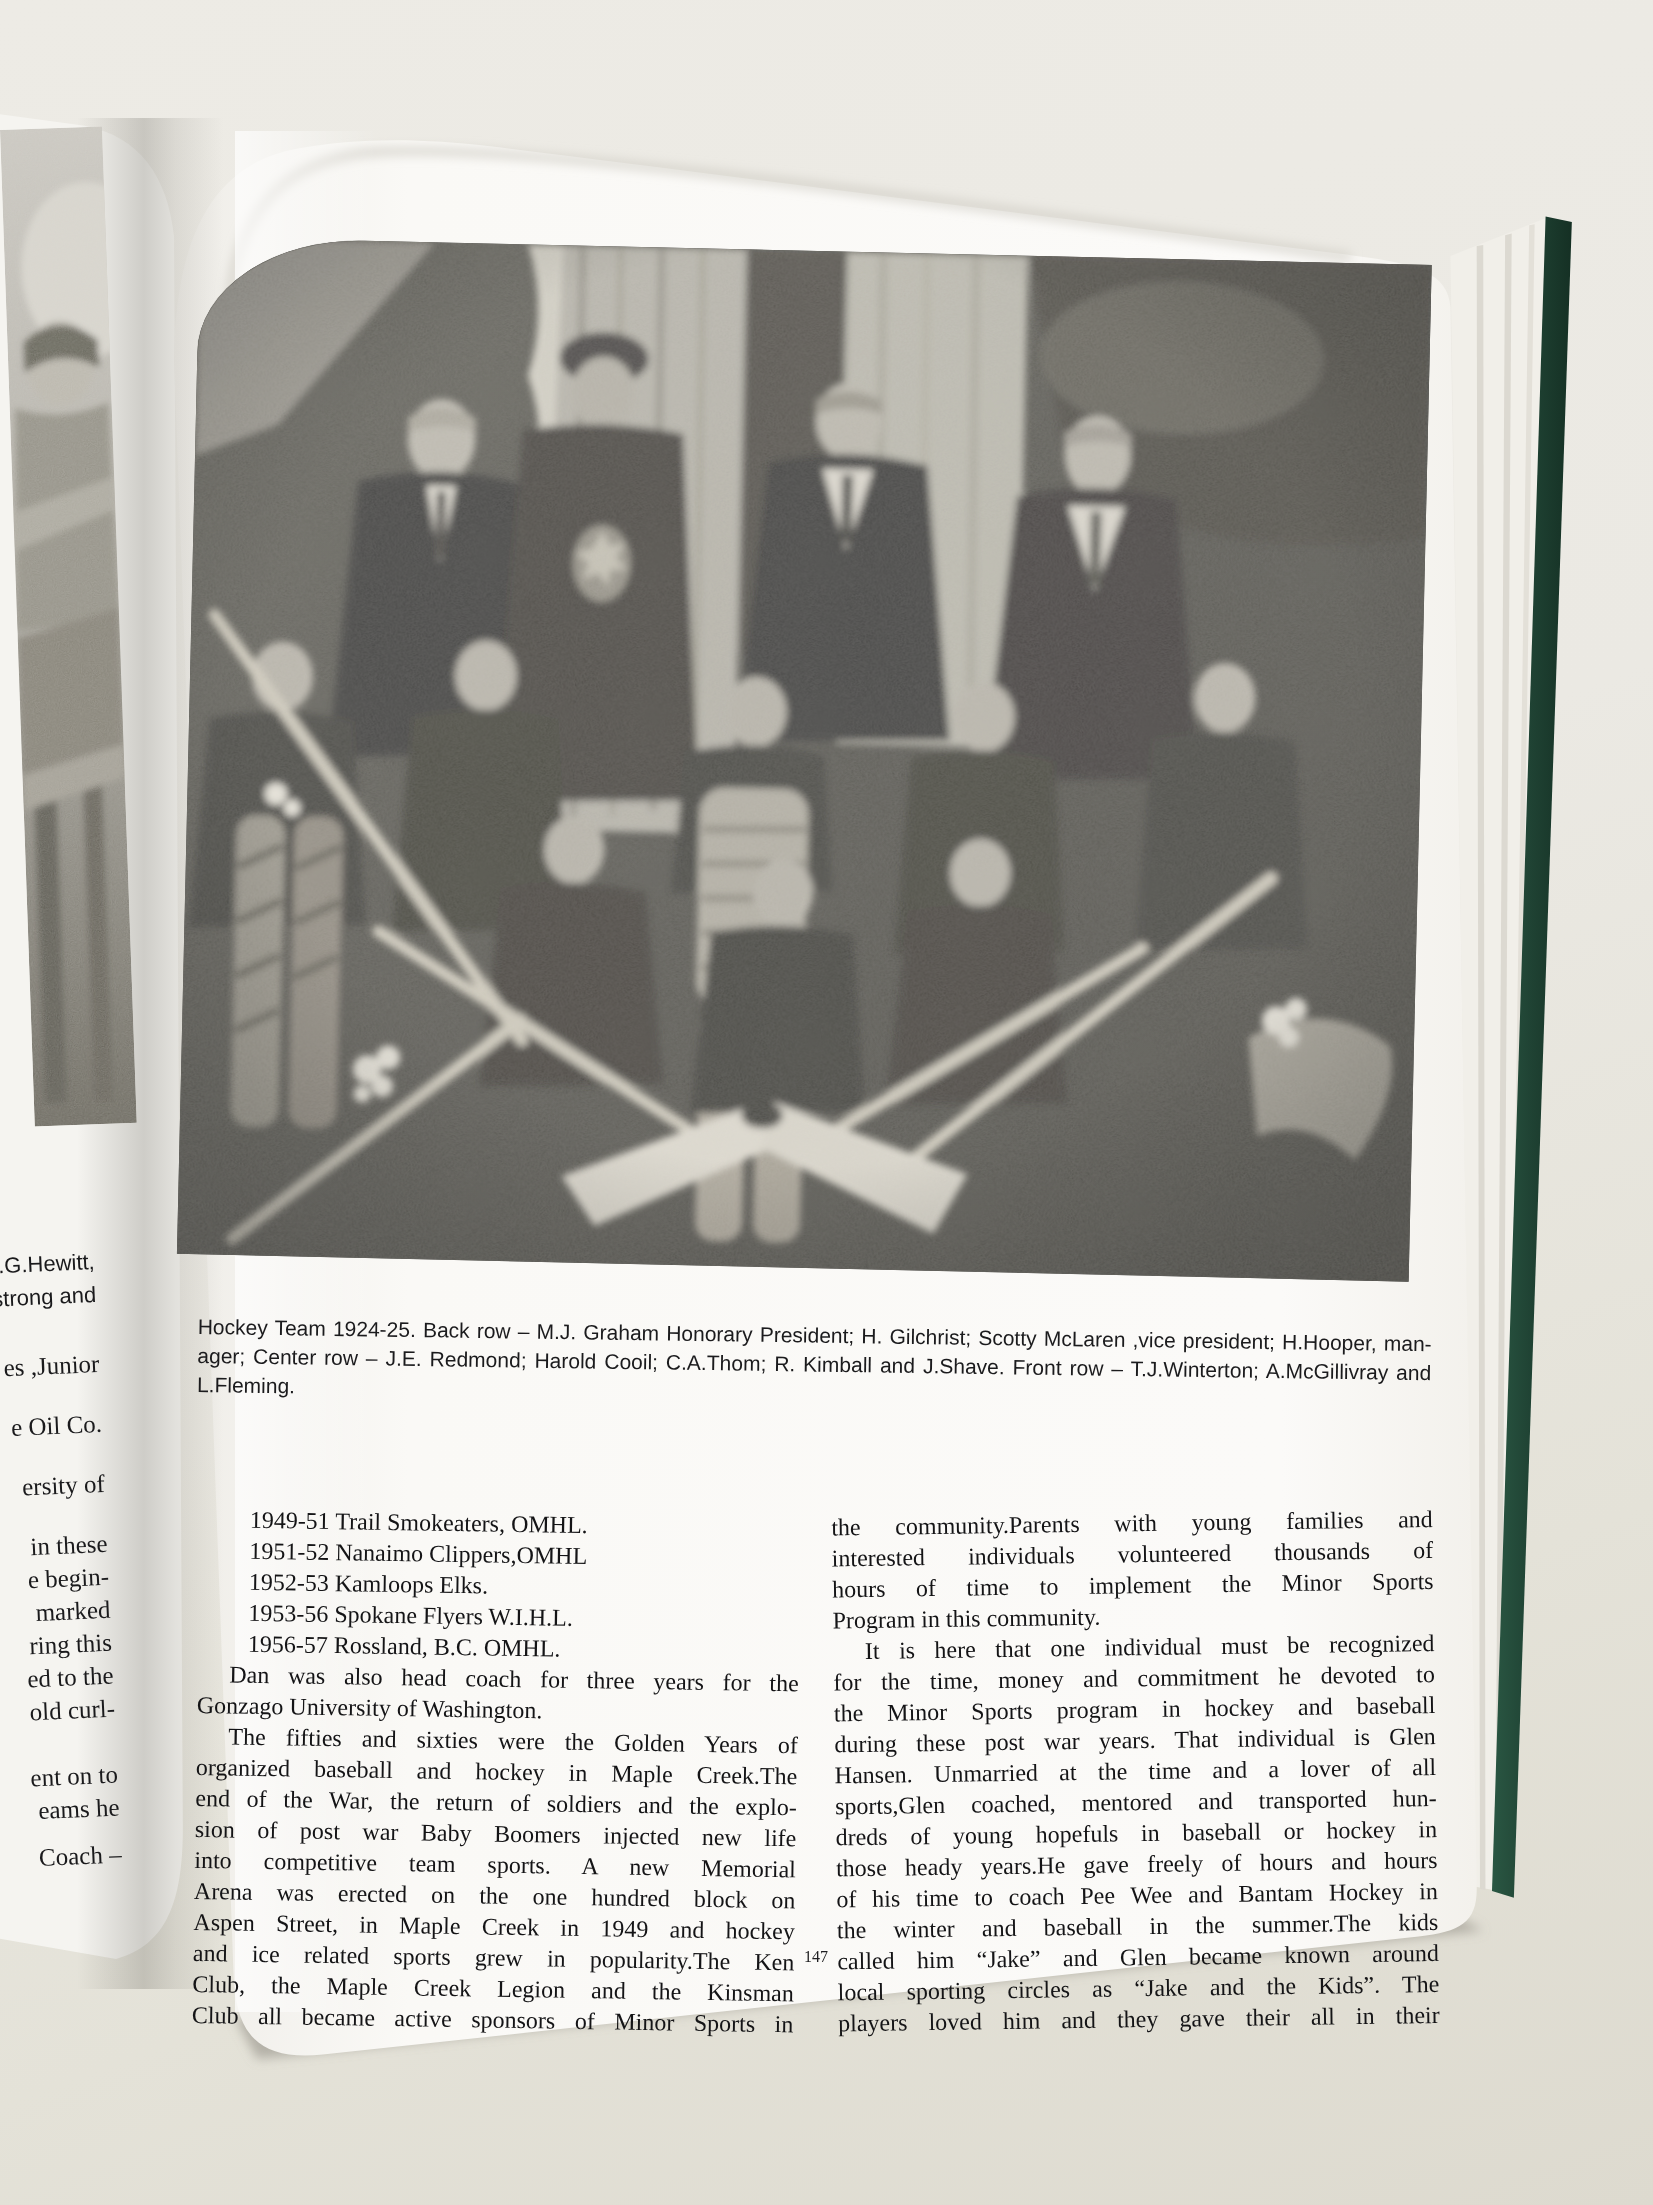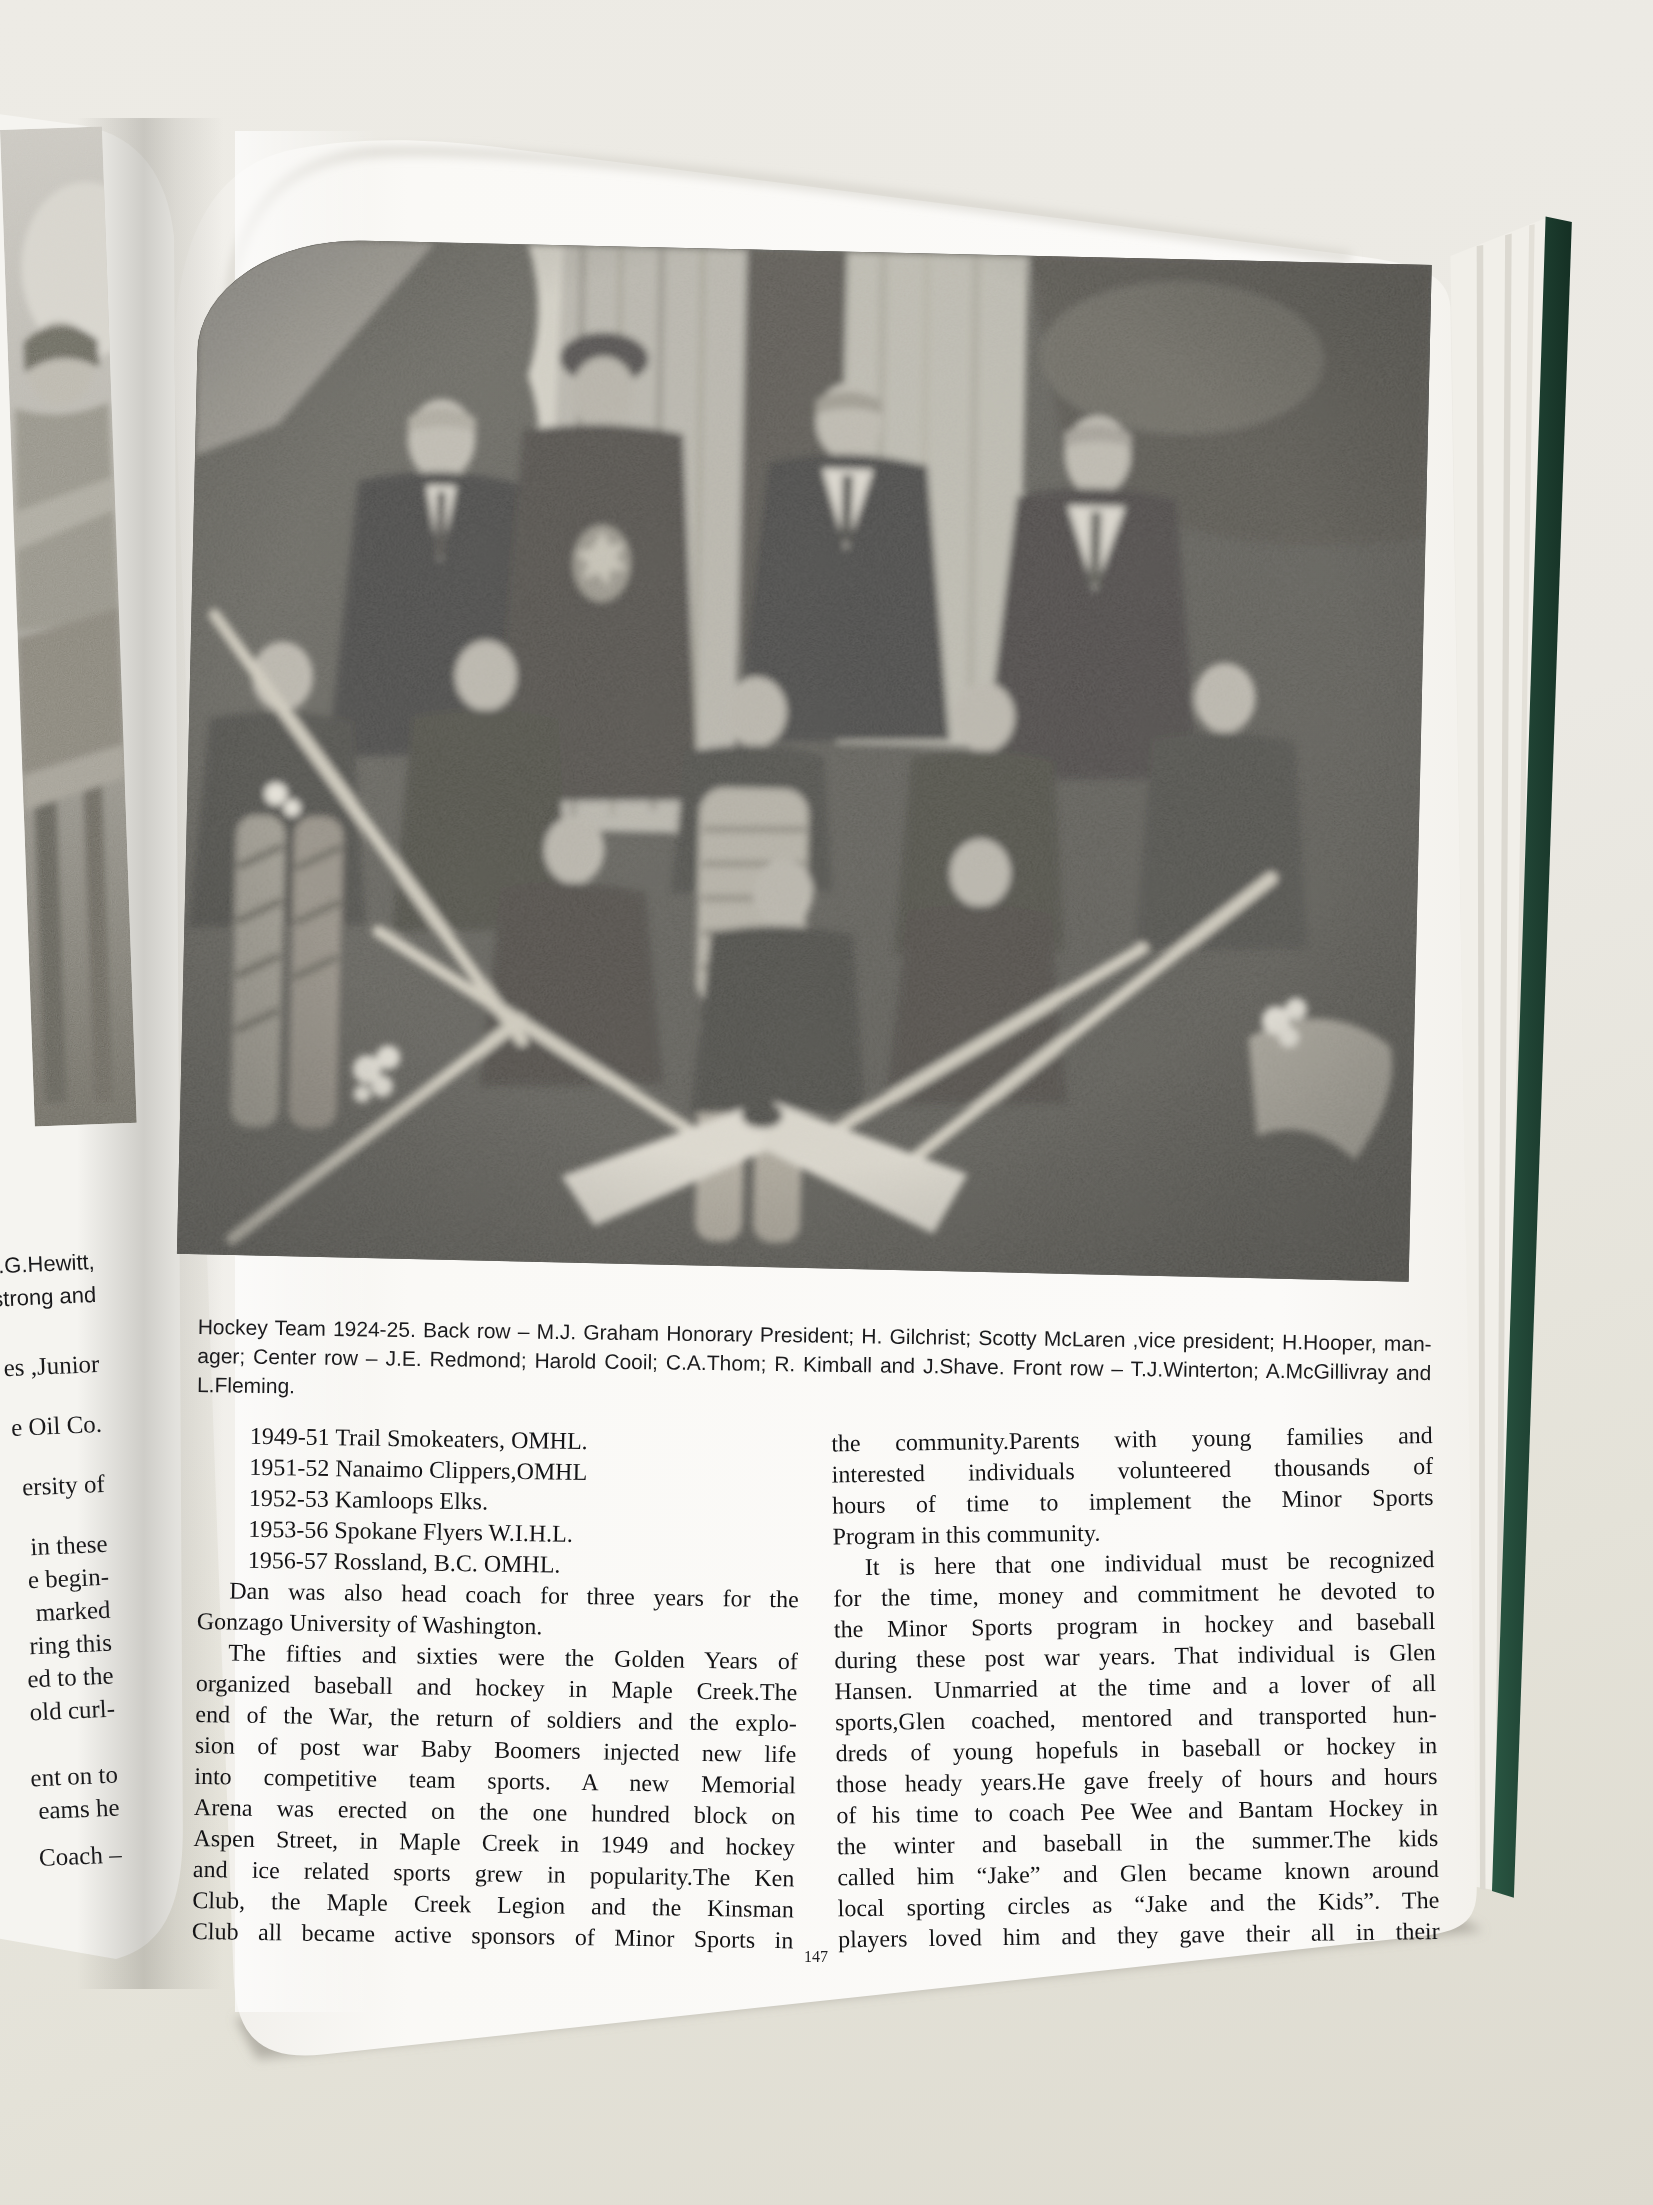--- a/index.html
+++ b/index.html
@@ -34,21 +34,21 @@
   .photo{position:absolute;left:200px;top:237px;width:1232px;height:1017px;z-index:2;
     transform:rotate(1.3deg);transform-origin:0 0;
     border-top-left-radius:164px 115px;overflow:hidden;background:#474642;}
   .photo svg{display:block;width:100%;height:100%;}
 
   .caption{position:absolute;left:198px;top:1312px;width:1234px;z-index:2;
     transform:rotate(0.8deg);transform-origin:0 0;
     font-family:"Liberation Sans",sans-serif;font-size:21px;color:#1b1b1d;}
   .caption .ln{line-height:29px;height:29px;overflow:hidden;}
 
-  .columns{position:absolute;left:200px;top:1420px;width:1232px;z-index:2;display:flex;align-items:center;}
+  .columns{position:absolute;left:200px;top:1504px;width:1232px;z-index:2;display:flex;align-items:center;}
   .col{width:602px;font-size:24px;color:#141416;}
   .col-left{transform:rotate(0.9deg);transform-origin:0 0;margin-right:29px;}
   .col-right{transform:rotate(-0.8deg);transform-origin:100% 0;}
   .col .ln{line-height:31px;height:31px;overflow:hidden;}
   .ln.jst{text-align:justify;}
   .ln.jst::after{content:"";display:inline-block;width:100%;height:0;}
   .ln.ind{text-indent:32px;}
   .ln.lst{padding-left:50px;}
 
   .pagenum{position:absolute;left:200px;top:1948px;width:1232px;z-index:2;

